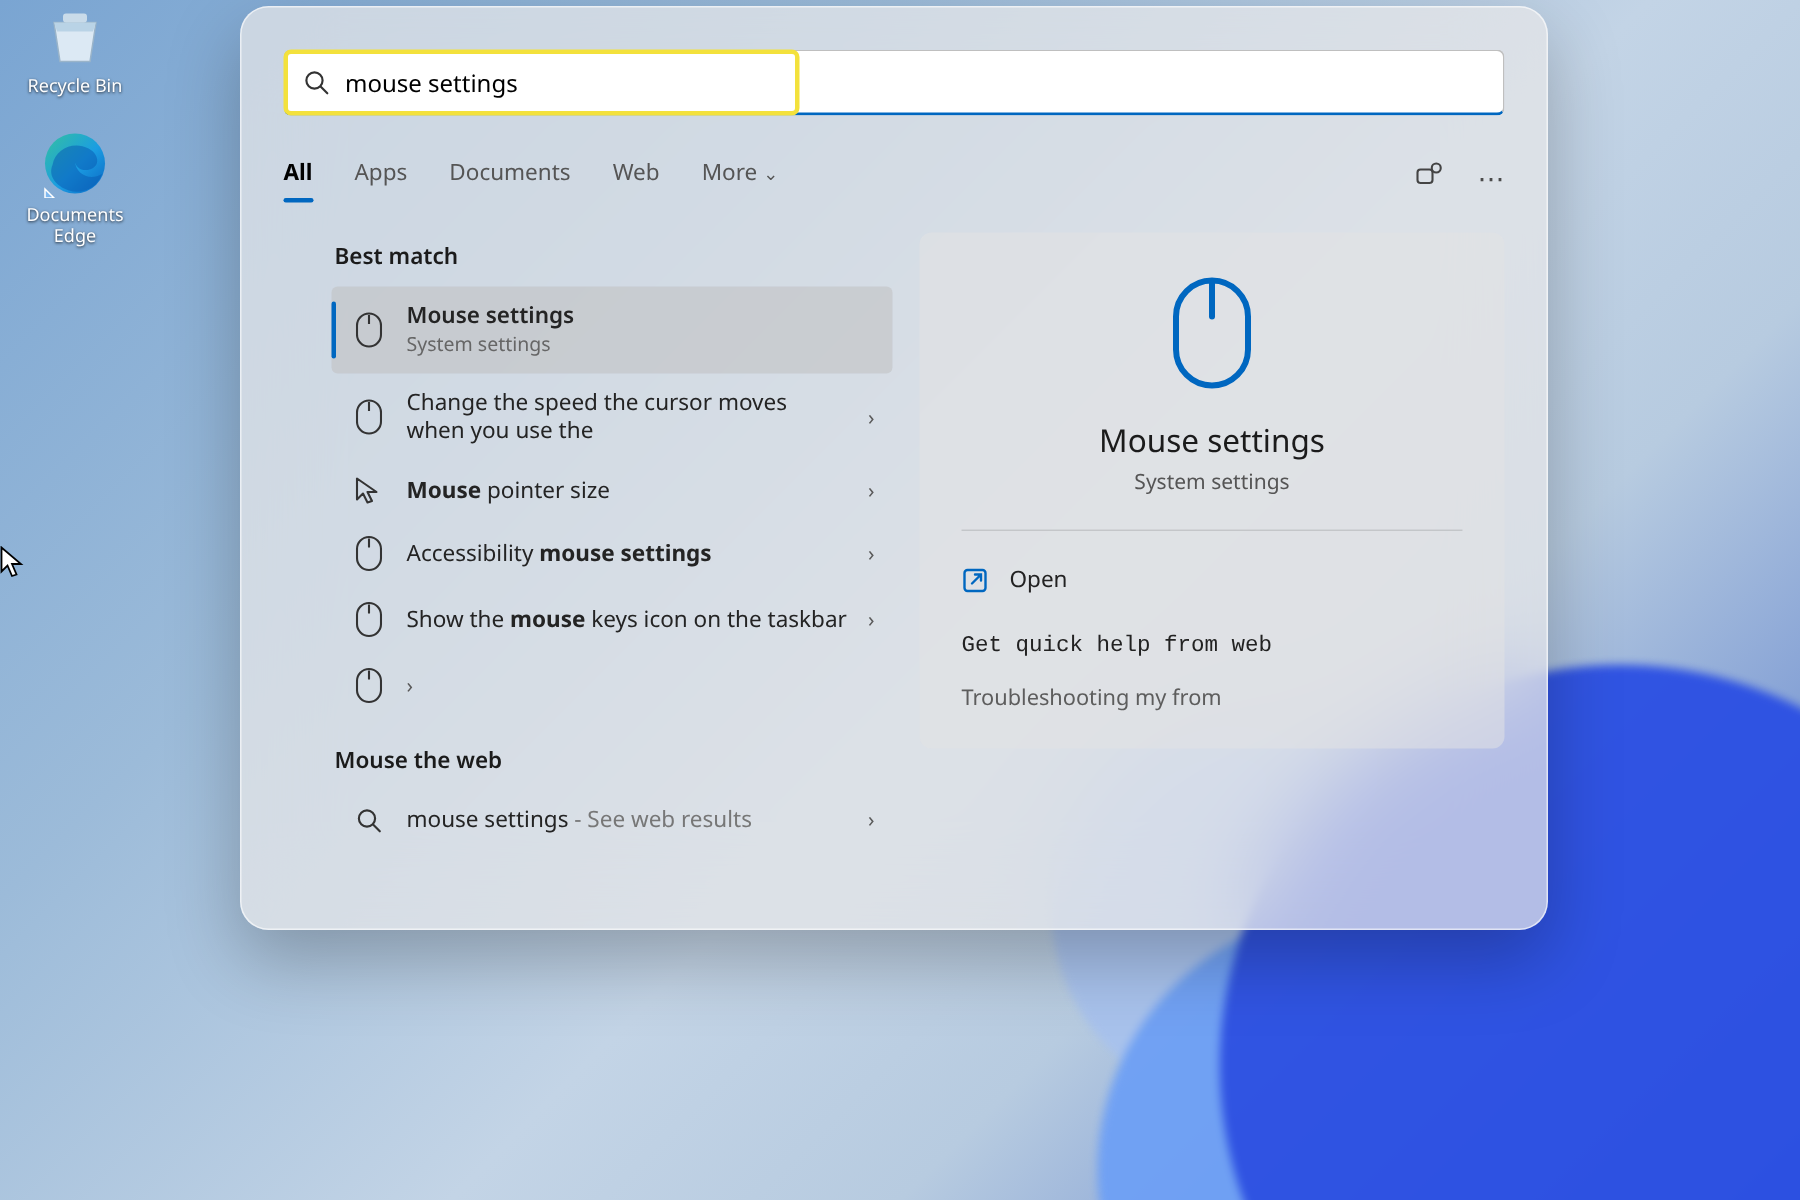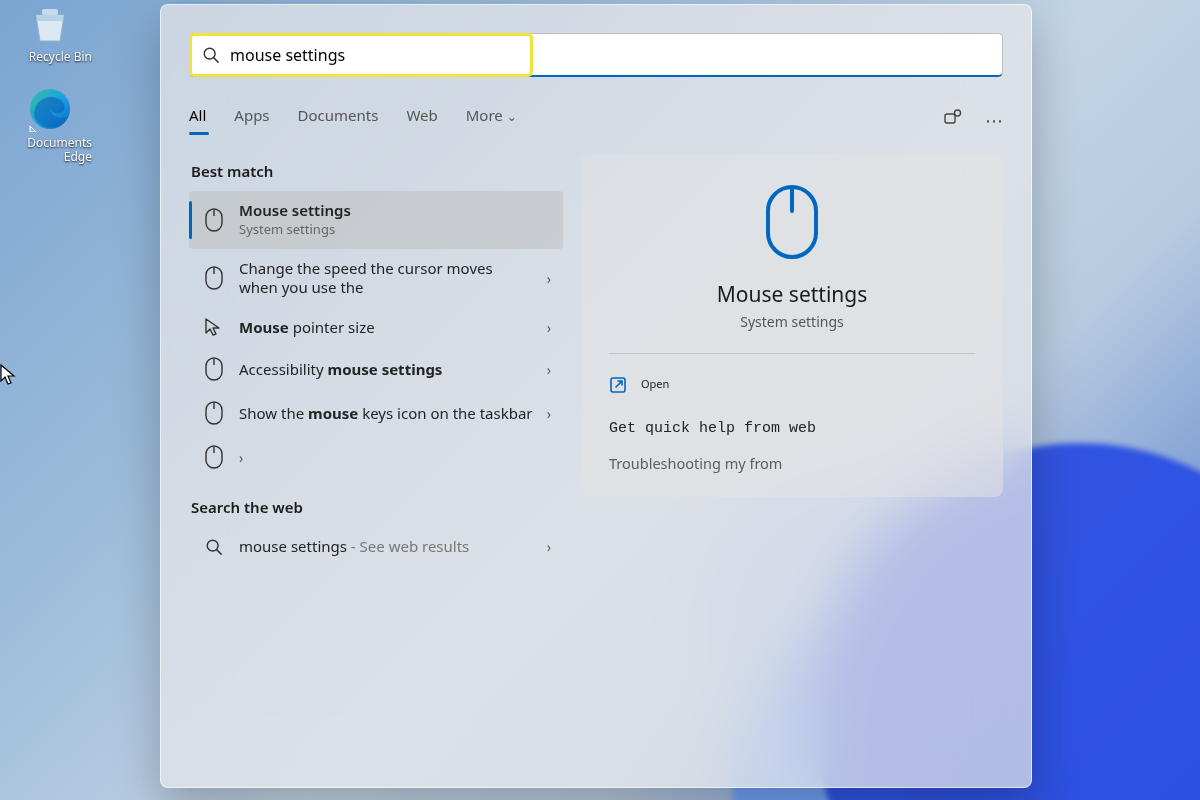--- a/index.html
+++ b/index.html
@@ -15,39 +15,39 @@
     position: absolute; right: -90px; bottom: -120px; width: 700px; height: 700px;
     background:
       radial-gradient(circle at 70% 70%, #2b4fe3 0%, #2b4fe3 38%, transparent 39%),
       radial-gradient(circle at 45% 80%, #6ea0f5 0%, #6ea0f5 25%, transparent 26%),
       radial-gradient(circle at 35% 55%, #a8c2ed 0%, #a8c2ed 22%, transparent 23%);
     filter: blur(2px);
     opacity: .95;
   }
 
   .desktop-icon {
-    position: absolute; width: 84px; text-align: right;
+    position: absolute; width: 84px; text-align: center;
     color: #fff; font-size: 12px; line-height: 14px;
     text-shadow: 0 1px 2px rgba(0,0,0,.8);
     cursor: pointer;
   }
   .desktop-icon .ico {
     width: 46px; height: 46px; margin: 0 auto 4px;
     display:flex; align-items:center; justify-content:center;
   }
   #recycle { left: 8px; top: 0; }
   #edge    { left: 8px; top: 86px; }
 
   .search-panel {
     position: absolute;
     left: 160px; top: 4px;
-    width: 872px; height: 784px;
+    width: 872px; height: 616px;
     background: rgba(230,230,232,.72);
     border: 1px solid rgba(255,255,255,.6);
-    border-radius: 8px;
+    border-radius: 19px;
     box-shadow: 0 20px 48px rgba(0,0,0,.25);
     backdrop-filter: blur(30px);
     padding: 28px 28px 20px 28px;
     color: #1b1b1b;
   }
 
   .search-box-wrap { position: relative; }
   .search-box {
     width: 100%; height: 44px;
     background: #fff;
@@ -67,30 +67,30 @@
     position:absolute; left:0; top:0; width:344px; height:44px;
     border: 3px solid #f3e13c; border-radius: 5px; pointer-events:none;
   }
 
   .scopes {
     display:flex; align-items:center; gap: 28px;
     margin-top: 28px;
     color:#555; font-size: 15px;
   }
   .scope { position:relative; cursor:pointer; padding-bottom: 10px; }
-  .scope.active { color:#000; font-weight:400; }
+  .scope.active { color:#000; font-weight:700; }
   .scope.active::after {
     content:""; position:absolute; left:0; bottom:0; width:20px; height:3px;
     background:#0067c0; border-radius:2px;
   }
   .scope .chev { margin-left:4px; font-size:12px; }
   .scopes-right { margin-left:auto; display:flex; gap:22px; color:#4a4a4a; }
   .scopes-right .iconbtn { cursor:pointer; font-size:18px; }
 
-  .columns { display:flex; gap: 18px; margin-top: 20px; }
+  .columns { display:flex; gap: 18px; margin-top: 20px; margin-left: 32px; }
   .left-col  { width: 374px; }
   .right-col { flex: 1; }
 
   .section-title { font-size: 15px; font-weight:600; margin: 6px 0 10px 2px; }
 
   .result {
     display:flex; align-items:center; gap:14px;
     padding: 10px 12px 10px 14px;
     border-radius: 4px;
     cursor:pointer;
@@ -114,22 +114,22 @@
     border-radius: 8px;
     padding: 28px 28px 24px;
   }
   .preview-head { text-align:center; }
   .preview-head svg { margin-bottom: 14px; }
   .preview-title { font-size: 21px; margin-bottom: 4px; }
   .preview-sub   { font-size: 14px; color:#555; }
   .divider { height:1px; background: rgba(0,0,0,.12); margin: 22px 0 18px; }
 
   .action {
-    display:flex; align-items:flex-start; gap:14px;
-    font-size:11px; color:#222; cursor:pointer; padding:4px 0;
+    display:flex; align-items:flex-end; gap:14px;
+    font-size:15px; color:#222; cursor:pointer; padding:4px 0;
   }
   .action svg { color:#0067c0; }
 
   .help-title { font-size:15px; color:#222; margin-top:22px;font-family:Liberation Mono, monospace; }
   .help-link  { font-size:14.5px; color:#5d5d5d; margin-top:16px; cursor:pointer; }
 
   b.hl { font-weight:700; }
 
   .cursor-arrow {
     position:absolute; left:0; top:364px; width:16px; height:22px;
@@ -269,21 +269,21 @@
               <div class="ricon">
                 <svg width="18" height="24" viewBox="0 0 18 24">
                   <rect x="1" y="1" width="16" height="22" rx="8" fill="none" stroke="#333" stroke-width="1.4"></rect>
                   <line x1="9" y1="2" x2="9" y2="8" stroke="#333" stroke-width="1.4"></line>
                 </svg>
               </div>
               <div class="chev">›</div>
             </div>
           </div>
 
-        <div class="section-title" style="margin-top:18px">Search the web</div>
+        <div class="section-title" style="margin-top:18px">Mouse the web</div>
         <div class="result">
           <div class="ricon">
             <svg width="18" height="18" viewBox="0 0 20 20">
                 <circle cx="8.5" cy="8.5" r="6" fill="none" stroke="#333" stroke-width="1.6"></circle>
                 <line x1="13.2" y1="13.2" x2="18" y2="18" stroke="#333" stroke-width="1.6" stroke-linecap="round"></line>
               </svg>
           </div>
           <div class="rtext">
             <span>mouse settings</span><span style="color:#777"> - See web results</span>
           </div>

